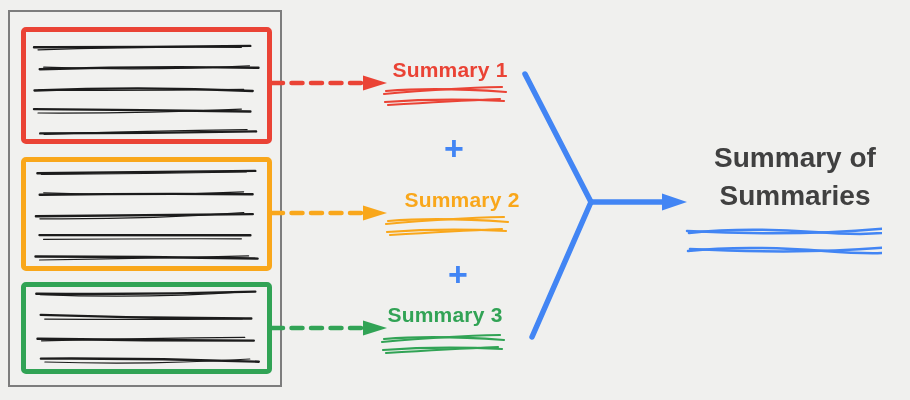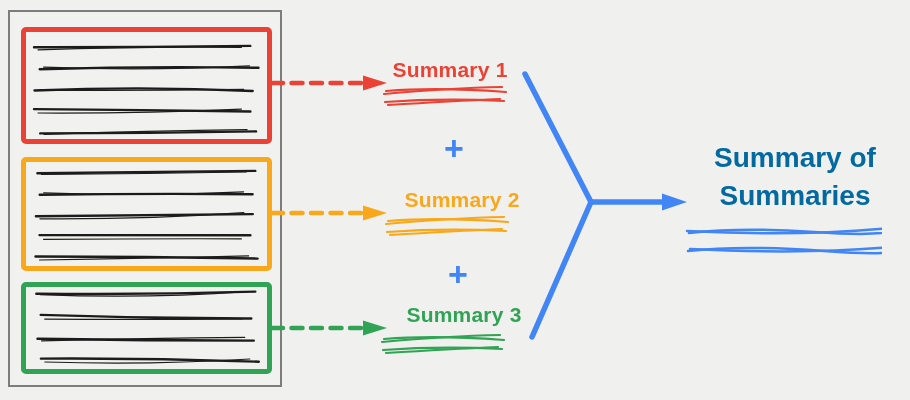--- a/index.html
+++ b/index.html
@@ -20,21 +20,21 @@
   .doc-sec svg{position:absolute;inset:0;width:100%;height:100%;}
   .doc-sec svg path{stroke:var(--ink);fill:none;stroke-linecap:round;}
 
   
   .dash-arrow{position:absolute;left:270px;width:122px;height:20px;overflow:visible;}
   .a0{top:73px;} .a1{top:203px;} .a2{top:318px;}
 
   
   .sum-label{position:absolute;width:130px;text-align:center;font-size:21px;
     font-weight:700;letter-spacing:.2px;white-space:nowrap;}
-  .l0{left:385px;top:58px;} .l1{left:385px;top:188px;margin-left:12px;} .l2{left:399px;top:303px;}
+  .l0{left:385px;top:58px;} .l1{left:385px;top:188px;margin-left:12px;} .l2{left:380px;top:303px;}
   .underline{position:absolute;width:130px;height:26px;overflow:visible;}
   .u0{left:382px;top:84px;} .u1{left:384px;top:214px;} .u2{left:380px;top:332px;}
   .underline path, .result-underline path{fill:none;stroke:currentColor;stroke-width:2.2;stroke-linecap:round;}
 
   
   .plus{position:absolute;width:44px;text-align:center;font-size:34px;font-weight:700;}
   .p0{left:432px;top:129px;} .p1{left:436px;top:255px;}
 
   
   .merge{position:absolute;left:510px;top:60px;width:192px;height:290px;overflow:visible;}
@@ -136,21 +136,21 @@
   <div class="plus p0" style="color: rgb(66, 133, 244);">+</div>
   <div class="plus p1" style="color: rgb(66, 133, 244);">+</div>
 
   <svg class="merge" viewBox="0 0 192 290" style="color: rgb(66, 133, 244);">
     <path d="M15 14 L81 142"></path>
     <path d="M22 277 L81 142"></path>
     <path d="M81 142 L154 142"></path>
     <polygon points="152,133.5 177,142 152,150.5"></polygon>
   </svg>
 
-  <div class="result-title" style="color: #0369a1;">Summary of Summaries</div>
+  <div class="result-title" style="color: #404040;">Summary of Summaries</div>
   <svg class="result-underline" viewBox="0 0 222 36" style="color: rgb(66, 133, 244);">
     <path d="M5 11 Q 60 5 130 10 T 218 7"></path>
     <path d="M3 9 Q 120 15 216 5"></path>
     <path d="M4 29 Q 60 23 140 29 T 219 25"></path>
     <path d="M6 27 Q 130 33 218 24"></path>
   </svg>
 
 </div>
 
 </body></html>

